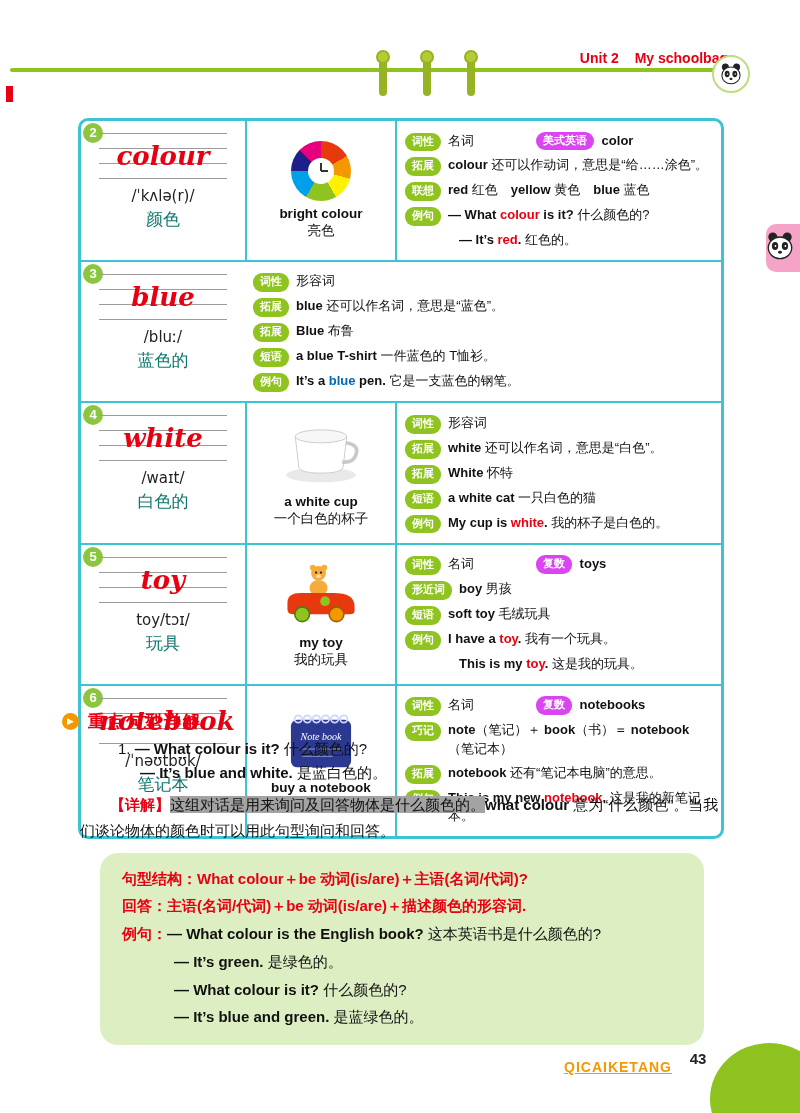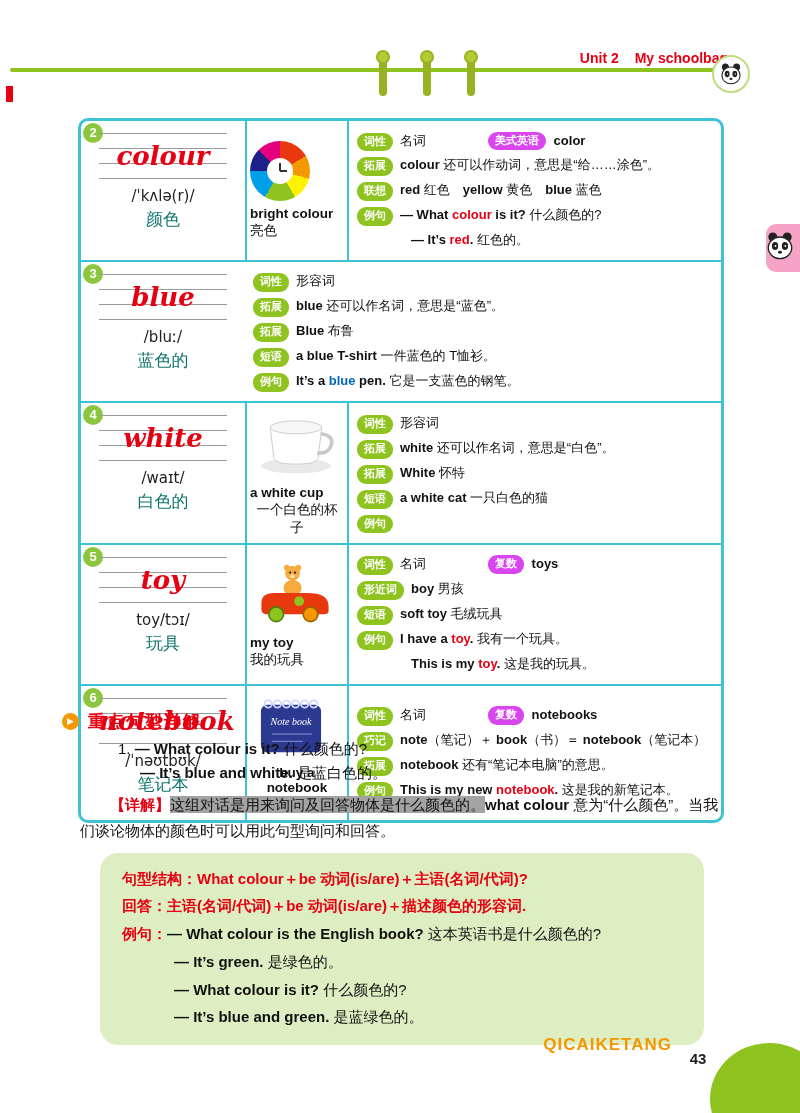--- a/index.html
+++ b/index.html
@@ -23,21 +23,21 @@
   .vocab-table { position:absolute; left:78px; top:118px; width:646px; border:3px solid #3EC3D5; border-radius:10px; background:#fff; overflow:hidden; }
   .t-row { display:flex; border-top:2px solid #3EC3D5; min-height:113px; position:relative; }
   .t-row:first-child { border-top:none; }
   .c-word { width:164px; padding:9px 6px 5px; text-align:center; position:relative; }
   .badge { position:absolute; left:2px; top:2px; width:20px; height:20px; border-radius:50%; background:#8CC63F; color:#fff; font-weight:bold; font-size:13px; line-height:20px; text-align:center; }
   .rules { position:relative; width:128px; height:47px; margin:3px auto 0;
            background-image:repeating-linear-gradient(to bottom,#9b9b9b 0,#9b9b9b 1px,transparent 1px,transparent 15px); }
   .word { position:absolute; left:0; right:0; top:0; font-family:"DejaVu Serif",serif; font-style:italic; font-weight:bold; color:#E60012; font-size:26px; line-height:46px; }
   .phon { margin-top:7px; font-size:15px; color:#222; font-family:"DejaVu Sans",sans-serif; }
   .mean { margin-top:3px; font-size:17px; color:#0f766e; }
-  .c-img { width:104px; border-left:2px solid #3EC3D5; border-right:2px solid #3EC3D5; display:flex; flex-direction:column; align-items:flex-start; justify-content:center; padding:6px 3px; text-align:center; }
+  .c-img { width:152px; border-left:2px solid #3EC3D5; border-right:2px solid #3EC3D5; display:flex; flex-direction:column; align-items:center; justify-content:center; padding:6px 3px; text-align:center; }
   .cap-en { font-weight:bold; font-size:13.5px; color:#111; margin-top:5px; }
   .cap-zh { font-size:13.5px; color:#111; margin-top:1px; }
   .c-notes { flex:1; padding:8px 9px 7px 8px; display:flex; flex-direction:column; justify-content:center; }
   .note-line { display:flex; align-items:flex-start; margin:2.5px 0; font-size:13px; line-height:1.45; color:#111; }
   .chip { flex:none; font-size:11px; color:#fff; padding:1px 7px 2px; border-radius:9px; margin-right:7px; margin-top:1px; font-weight:bold; white-space:nowrap; }
   .chip-green { background:#8FC31F; }
   .chip-pink { background:#d946ef; display:inline-block; margin:0 4px 0 0; vertical-align:1px; }
   .chip-spacer { flex:none; width:47px; margin-right:7px; }
   .note-content { flex:1; min-width:0; }
   .seg {}
@@ -61,21 +61,21 @@
   .play-icon { width:17px; height:17px; border-radius:50%; background:#F39800; color:#fff; font-size:9px; line-height:17px; text-align:center; margin-right:9px; flex:none; }
   .sec-title { color:#E60012; font-weight:bold; font-size:17px; letter-spacing:2px; }
   .dialog { margin-left:56px; }
   .dialog-line { font-size:15px; margin:5px 0; }
   .d-ind1 { padding-left:22px; }
   .detail { font-size:15px; line-height:1.75; margin:9px 0 8px 18px; width:642px; text-indent:2em; }
   .pattern-box { margin:6px 0 0 38px; width:604px; background:#DDEFC2; border-radius:18px; padding:12px 22px 14px; font-size:15px; line-height:1.85; }
   .pb-ind1 { padding-left:52px; }
 
   
-  .brand { position:absolute; right:128px; bottom:58px; color:#F39800; font-weight:bold; font-size:17px; letter-spacing:1px; }
+  .brand { position:absolute; right:128px; bottom:38px; color:#F39800; font-weight:bold; font-size:14px; letter-spacing:1px;text-decoration:underline; }
   .page-circle { position:absolute; right:86px; bottom:38px; width:32px; height:32px; background:#fff; border-radius:50%; text-align:center; line-height:32px; font-weight:bold; font-size:15px; color:#222; z-index:2; }
   .corner-blob { position:absolute; right:-28px; bottom:-42px; width:118px; height:112px; background:#8DC21F; border-radius:50%; }
 </style>
 </head>
 <body>
 
 <div class="page">
 
   <div class="top-line"></div>
   <div class="red-notch"></div>
@@ -235,20 +235,21 @@
           <div class="note-line">
             <span class="chip chip-green">拓展</span>
             <span class="note-content"><span class="seg s-b">White</span><span class="seg "> 怀特</span></span>
           </div>
           <div class="note-line">
             <span class="chip chip-green">短语</span>
             <span class="note-content"><span class="seg s-b">a white cat</span><span class="seg "> 一只白色的猫</span></span>
           </div>
           <div class="note-line">
             <span class="chip chip-green">例句</span>
+            <span class="note-content"><span class="seg s-b">My cup is </span><span class="seg s-r">white</span><span class="seg s-b">. </span><span class="seg ">我的杯子是白色的。</span></span>
           </div>
         </div>
       </div>
       <div class="t-row">
         <div class="c-word">
           <span class="badge">5</span>
           <div class="rules">
             <span class="word">toy</span>
           </div>
           <div class="phon">toy/tɔɪ/</div>

